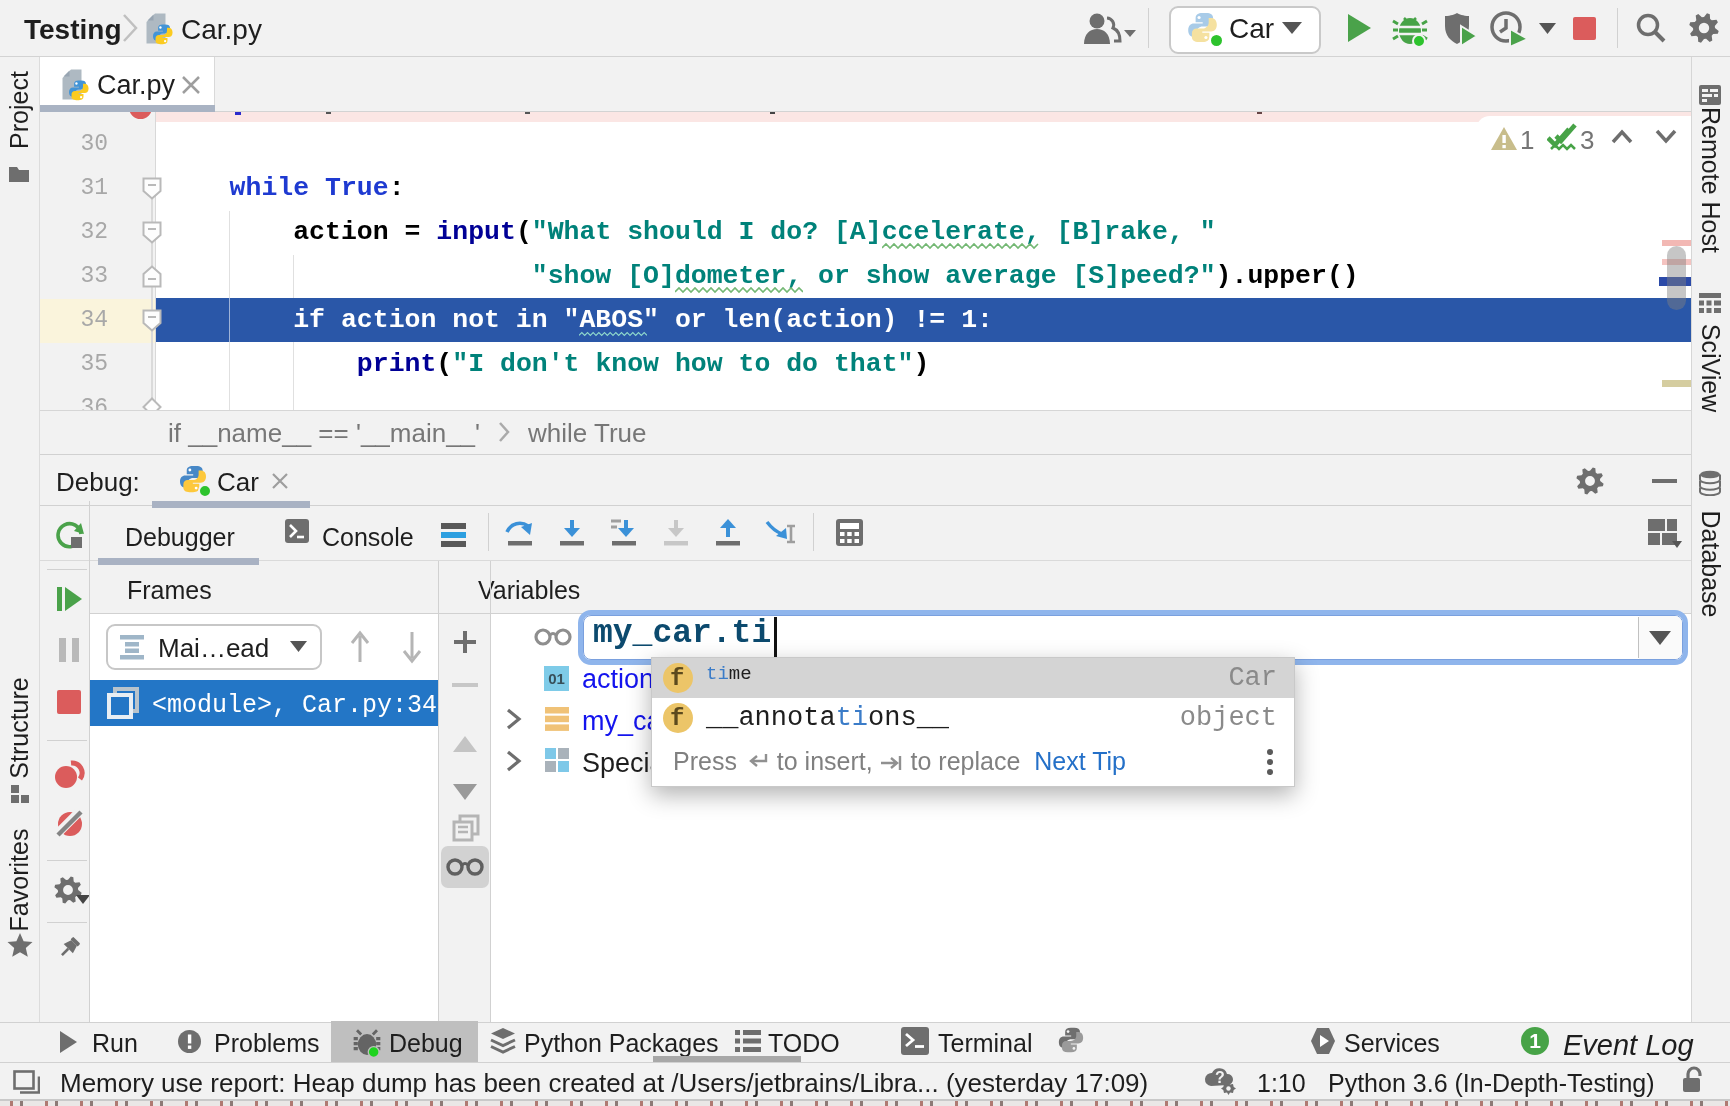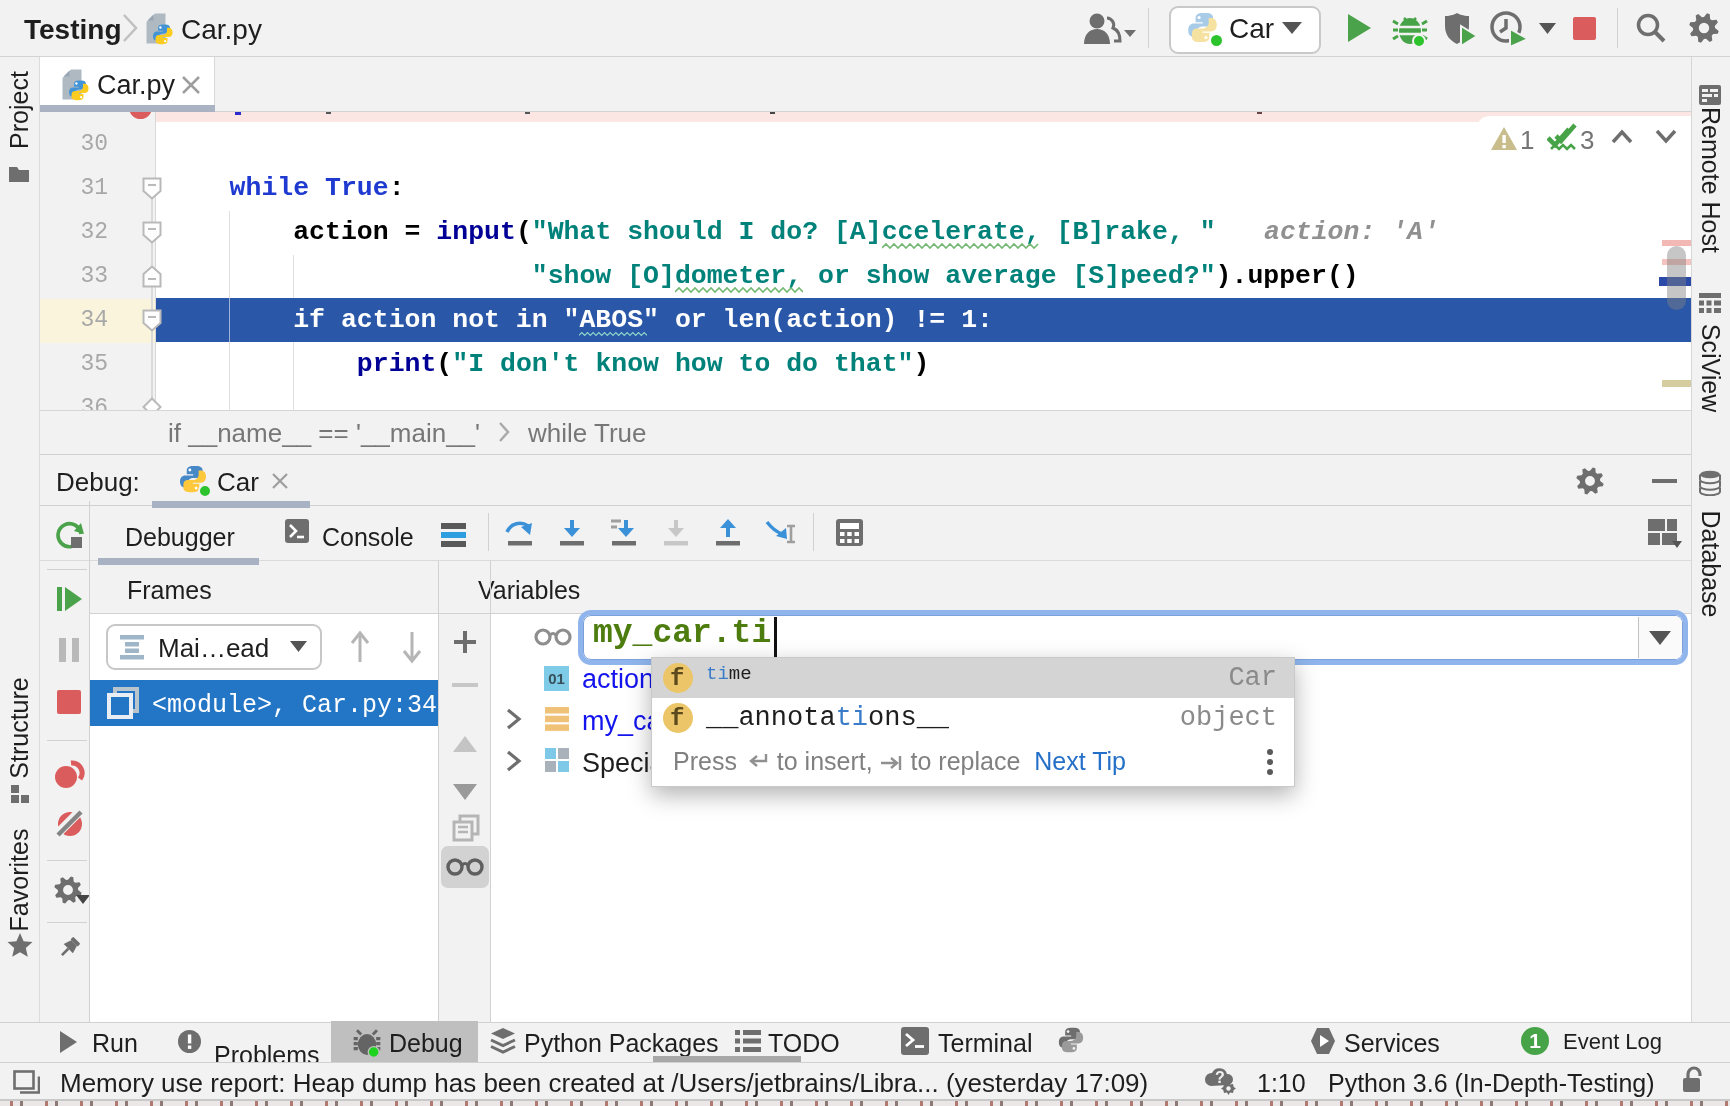--- a/index.html
+++ b/index.html
@@ -169,21 +169,20 @@
     </svg>
 
 <div class="abs" style="left:190px;top:99px;width:1px;height:87px;background:#e0e0e0"></div>
 <div class="abs" style="left:190px;top:186px;width:1px;height:44px;background:rgba(255,255,255,0.55)"></div>
 <div class="abs" style="left:190px;top:230px;width:1px;height:68px;background:#e0e0e0"></div>
 <div class="abs" style="left:254px;top:143px;width:1px;height:43px;background:#e0e0e0"></div>
 <div class="abs" style="left:254px;top:230px;width:1px;height:68px;background:#e0e0e0"></div>
 
 <div class="abs mono code" style="left:127px;top:54px;"><span class="kw">    while True</span><span class="bk">:</span></div>
 <div class="abs mono code" style="left:127px;top:98px;"><span class="bk">        action = </span><span class="bi">input</span><span class="bk">(</span><span class="st">"What should I do? [A]ccelerate, [B]rake, "</span></div>
-<div class="abs mono code hint" style="left:1225px;top:98px;">action: 'A'</div>
 <div class="abs mono code" style="left:127px;top:142px;"><span class="st">                       "show [O]dometer, or show average [S]peed?"</span><span class="bk">).upper()</span></div>
 <div class="abs mono code" style="left:127px;top:186px;color:#fff">        if action not in "ABOS" or len(action) != 1:</div>
 <div class="abs mono code" style="left:127px;top:230px;"><span class="bk">            </span><span class="bi">print</span><span class="bk">(</span><span class="st">"I don't know how to do that"</span><span class="bk">)</span></div>
 
 <svg class="abs" style="left:843px;top:130px" width="160" height="8" viewBox="0 0 160 8">
       <path d="M0 6 l4 -4 l4 4 l4 -4 l4 4 l4 -4 l4 4 l4 -4 l4 4 l4 -4 l4 4 l4 -4 l4 4 l4 -4 l4 4 l4 -4 l4 4 l4 -4 l4 4 l4 -4 l4 4 l4 -4 l4 4 l4 -4 l4 4 l4 -4 l4 4 l4 -4 l4 4 l4 -4 l4 4 l4 -4 l4 4 l4 -4 l4 4 l4 -4 l4 4 l4 -4 l4 4 l4 -4" fill="none" stroke="#74b874" stroke-width="1.6"></path>
     </svg>
 <svg class="abs" style="left:636px;top:174px" width="128" height="8" viewBox="0 0 128 8">
       <path d="M0 6 l4 -4 l4 4 l4 -4 l4 4 l4 -4 l4 4 l4 -4 l4 4 l4 -4 l4 4 l4 -4 l4 4 l4 -4 l4 4 l4 -4 l4 4 l4 -4 l4 4 l4 -4 l4 4 l4 -4 l4 4 l4 -4 l4 4 l4 -4 l4 4 l4 -4 l4 4 l4 -4 l4 4 l4 -4 l4 4" fill="none" stroke="#74b874" stroke-width="1.6"></path>
     </svg>
@@ -440,21 +439,21 @@
 <svg class="abs" style="left:544px;top:747px" width="26" height="26" viewBox="0 0 26 26">
  <rect x="1" y="1" width="11" height="11" fill="#7ec8e8"></rect>
     <rect x="14" y="1" width="11" height="11" fill="#a9b2ba"></rect>
  <rect x="1" y="14" width="11" height="11" fill="#a9b2ba"></rect>
     <rect x="14" y="14" width="11" height="11" fill="#7ec8e8"></rect>
 </svg>
 <div class="abs" style="left:582px;top:748px;font-size:27px;color:#1e1e1e;">Special Variables</div>
 
 <div class="abs" style="left:578px;top:610px;width:1110px;height:55px;border:5px solid #8fb5ec;border-radius:13px;background:#fff;box-sizing:border-box"></div>
 <div class="abs" style="left:583px;top:615px;width:1100px;height:45px;border:1px solid #7aa0de;border-radius:8px;background:#fff;box-sizing:border-box"></div>
-<div class="abs mono" style="left:593px;top:615px;font-size:33px;font-weight:bold;color:#4d7c0f;">my_car.ti</div>
+<div class="abs mono" style="left:593px;top:615px;font-size:33px;font-weight:bold;color:#0c4a6e;">my_car.ti</div>
 <div class="abs" style="left:774px;top:617px;width:3px;height:41px;background:#111"></div>
 <div class="abs" style="left:1638px;top:617px;width:1px;height:41px;background:#c1c1c1"></div>
 <div class="abs" style="left:1639px;top:616px;width:43px;height:43px;background:#fafafa;border-radius:0 7px 7px 0"></div>
 <svg class="abs" style="left:1648px;top:630px" width="24" height="16" viewBox="0 0 24 16">
     <path d="M1 1 h22 l-11 14 z" fill="#555"></path>
   </svg>
 
 <div class="abs" style="left:651px;top:657px;width:644px;height:130px;background:#fff;border:1px solid #c9c9c9;box-shadow:0 8px 22px rgba(0,0,0,0.3);box-sizing:border-box;z-index:20"></div>
 <div class="abs" style="left:652px;top:658px;width:642px;height:40px;background:#d4d4d4;z-index:21"></div>
 <div class="abs" style="left:663px;top:663px;width:30px;height:30px;border-radius:50%;background:#ecc568;z-index:22"></div>
@@ -534,21 +533,21 @@
 <div class="abs" id="bottombar" style="left:0;top:1022px;width:1730px;height:40px;background:#f2f2f2;border-top:1px solid #d1d1d1;box-sizing:border-box"></div>
 <svg class="abs" style="left:58px;top:1030px" width="20" height="24" viewBox="0 0 20 24">
     <path d="M2 1 L19 12 L2 23 Z" fill="#6e6e6e"></path>
   </svg>
 <div class="abs" style="left:92px;top:1029px;font-size:25px;">Run</div>
 <svg class="abs" style="left:177px;top:1029px" width="25" height="25" viewBox="0 0 25 25">
     <circle cx="12.5" cy="12.5" r="11.5" fill="#6e6e6e"></circle>
     <rect x="10.9" y="5.5" width="3.4" height="9" fill="#fff"></rect>
     <rect x="10.9" y="16.5" width="3.4" height="3.4" fill="#fff"></rect>
   </svg>
-<div class="abs" style="left:214px;top:1029px;font-size:25px;margin-top:12px;">Problems</div>
+<div class="abs" style="left:214px;top:1029px;font-size:25px;">Problems</div>
 <div class="abs" style="left:331px;top:1021px;width:147px;height:41px;background:#bfbfbf"></div>
 <div class="abs" style="left:352px;top:1027px">
     <svg width="30" height="30" viewBox="0 0 36 36">
  <g stroke="#646464" stroke-width="4">
   <path d="M7 14 L2 14 M7 20 L2 20 M7 26 L2 26 M29 14 L34 14 M29 20 L34 20 M29 26 L34 26"></path>
  </g>
  <path d="M11 9 L6 4 M25 9 L30 4" stroke="#646464" stroke-width="3.4"></path>
  <ellipse cx="18" cy="21" rx="11" ry="12.5" fill="#646464"></ellipse>
  <circle cx="26" cy="30" r="6.5" fill="#1ed31e" stroke="#bfbfbf" stroke-width="1.6"></circle>
 </svg>
@@ -585,21 +584,21 @@
  <circle cx="29" cy="38.5" r="2.3" fill="#f2f2f2"></circle>
 </svg>
   </div>
 <div class="abs" style="left:1090px;top:1029px;font-size:25px;margin-top:40px;">Python Console</div>
 <svg class="abs" style="left:1309px;top:1027px" width="28" height="28" viewBox="0 0 28 28">
  <path d="M8 1 h12 l6 13 -6 13 h-12 l-6 -13 z" fill="#6e6e6e"></path>
  <path d="M11 8 L20 14 L11 20 Z" fill="#fff"></path>
 </svg>
 <div class="abs" style="left:1344px;top:1029px;font-size:25px;">Services</div>
 <div class="abs" style="left:1521px;top:1027px;width:28px;height:28px;border-radius:50%;background:#47a347;color:#fff;font-size:21px;font-weight:bold;text-align:center;line-height:28px;">1</div>
-<div class="abs" style="left:1563px;top:1029px;font-size:22px;">Event Log</div>
+<div class="abs" style="left:1563px;top:1029px;font-size:29px;font-style:italic;">Event Log</div>
 
 <div class="abs" id="statusbar" style="left:0;top:1062px;width:1730px;height:37px;background:#f2f2f2;border-top:1px solid #d1d1d1;box-sizing:border-box"></div>
 <svg class="abs" style="left:13px;top:1070px" width="27" height="24" viewBox="0 0 27 24">
  <rect x="1.5" y="1.5" width="19" height="17" fill="none" stroke="#6e6e6e" stroke-width="2.6"></rect>
  <path d="M7 22.5 h19 v-16" fill="none" stroke="#6e6e6e" stroke-width="2.6"></path>
 </svg>
 <div class="abs" style="left:60px;top:1068px;font-size:26px;">Memory use report: Heap dump has been created at /Users/jetbrains/Libra... (yesterday 17:09)</div>
 <svg class="abs" style="left:1202px;top:1064px" width="36" height="34" viewBox="0 0 36 34">
  <path d="M9 22 a6.5 6.5 0 0 1 1 -13 a8 8 0 0 1 15 1 a5.5 5.5 0 0 1 1 11 z" fill="#6e6e6e"></path>
  <text x="13" y="19" font-size="16" font-weight="bold" fill="#f2f2f2" font-family="Liberation Sans">?</text>

